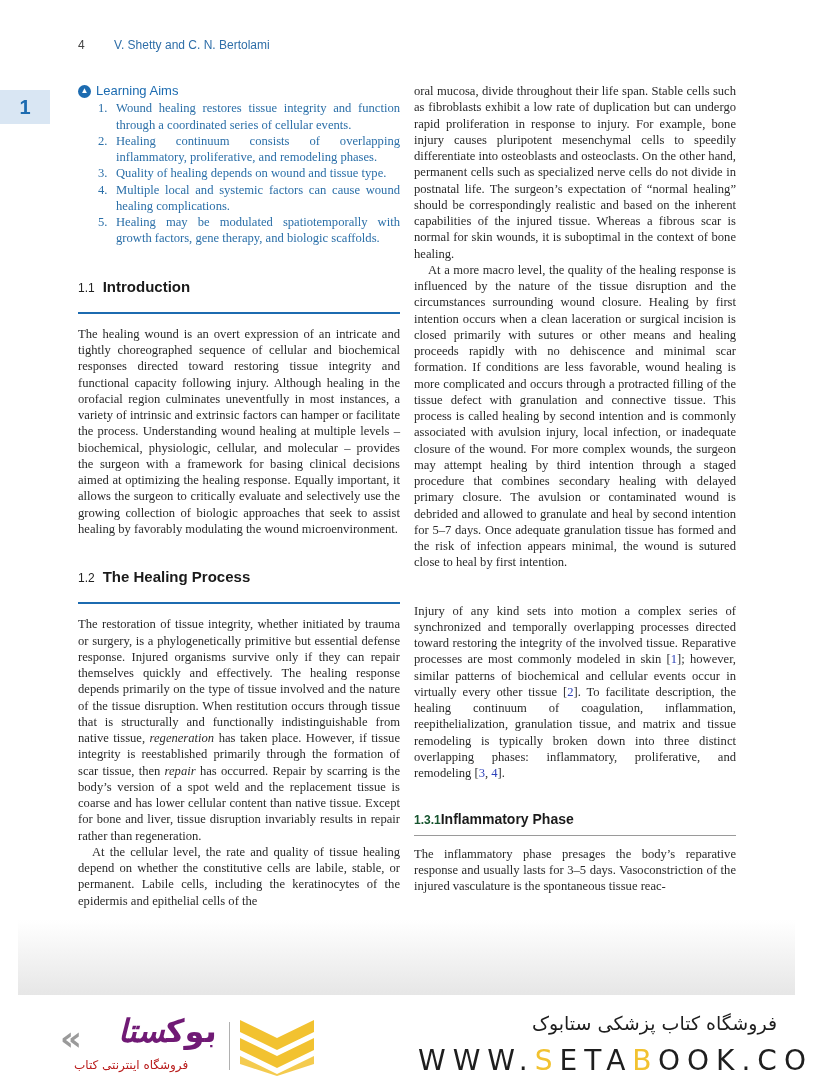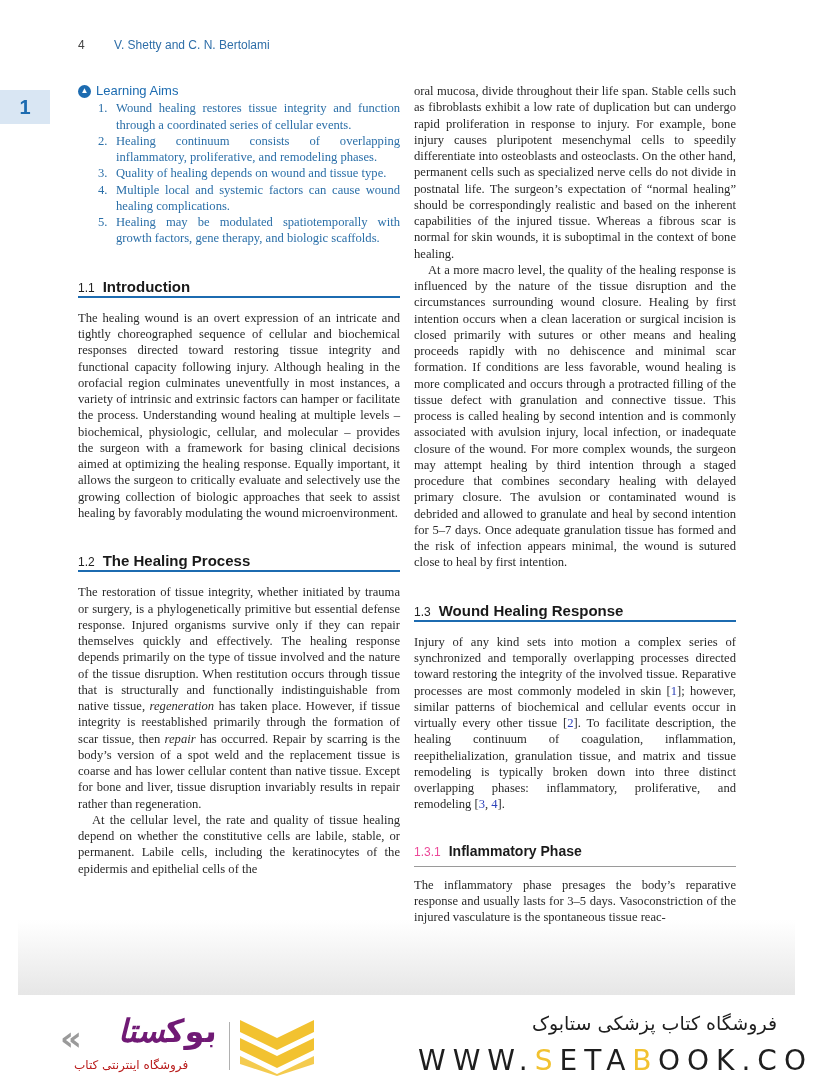--- a/index.html
+++ b/index.html
@@ -32,28 +32,28 @@
     width: 13px; height: 13px; border-radius: 50%; background: #1c6bb0; color: #fff;
     font-size: 8px; display: inline-flex; align-items: center; justify-content: center; line-height: 1;
   }
   .aims-list { list-style: none; color: #2b6fa8; padding-left: 20px; }
   .aims-list li { display: flex; margin-bottom: 0; }
   .aims-list li .num { width: 18px; flex: none; }
   .aims-list li .txt { flex: 1; text-align: justify; }
 
   .section-head {
     font-family: "Liberation Sans", sans-serif; font-weight: bold; font-size: 15px; color: #1a1a1a;
-    border-bottom: 2px solid #1c6bb0; padding-bottom: 0; margin-bottom: 12px;
+    border-bottom: 2px solid #1c6bb0; padding-bottom: 16px; margin-bottom: 12px;
   }
   .section-head .snum { font-size: 12px; font-weight: normal; margin-right: 8px; color: #222; }
   .subsection-head {
     font-family: "Liberation Sans", sans-serif; font-weight: bold; font-size: 14px; color: #1a1a1a;
     border-bottom: 1px solid #9a9a9a; padding-bottom: 6px; margin-bottom: 10px;
   }
-  .subsection-head .snum { font-size: 12px; font-weight: normal; margin-right: 8px; color: #ec4899; }
+  .subsection-head .snum { font-size: 12px; font-weight: bold; margin-right: 0; color: #14532d; }
 
   p.body { margin: 0; }
   p.indent { text-indent: 14px; }
   .ref { color: #2a3fb8; }
   em { font-style: italic; }
 
   .footer { position: absolute; left: 0; top: 995px; width: 813px; height: 85px; background: #ffffff; }
   .logo-chevrons { position: absolute; left: 60px; top: 1018px; font-family: "DejaVu Sans", sans-serif; font-weight: bold; font-size: 34px; color: #9a9a9a; letter-spacing: -6px; }
   .logo-word { position: absolute; left: 118px; top: 1012px; font-family: "DejaVu Sans", sans-serif; font-weight: bold; font-size: 32px; }
   .logo-word .grey { color: #701a75; }
@@ -124,23 +124,20 @@
     <p class="body"><span>The restoration of tissue integrity, whether initiated by trauma or surgery, is a phylogenetically primitive but essential defense response. Injured organisms survive only if they can repair themselves quickly and effectively. The healing response depends primarily on the type of tissue involved and the nature of the tissue disruption. When restitution occurs through tissue that is structurally and functionally indistinguishable from native tissue, </span><em>regeneration</em><span> has taken place. However, if tissue integrity is reestablished primarily through the formation of scar tissue, then </span><em>repair</em><span> has occurred. Repair by scarring is the body’s version of a spot weld and the replacement tissue is coarse and has lower cellular content than native tissue. Except for bone and liver, tissue disruption invariably results in repair rather than regeneration.</span></p>
     <p class="body indent">At the cellular level, the rate and quality of tissue healing depend on whether the constitutive cells are labile, stable, or permanent. Labile cells, including the keratinocytes of the epidermis and epithelial cells of the</p>
   </div>
 
   <div class="col col-right">
     <p class="body">oral mucosa, divide throughout their life span. Stable cells such as fibroblasts exhibit a low rate of duplication but can undergo rapid proliferation in response to injury. For example, bone injury causes pluripotent mesenchymal cells to speedily differentiate into osteoblasts and osteoclasts. On the other hand, permanent cells such as specialized nerve cells do not divide in postnatal life. The surgeon’s expectation of “normal healing” should be correspondingly realistic and based on the inherent capabilities of the injured tissue. Whereas a fibrous scar is normal for skin wounds, it is suboptimal in the context of bone healing.</p>
     <p class="body indent">At a more macro level, the quality of the healing response is influenced by the nature of the tissue disruption and the circumstances surrounding wound closure. Healing by first intention occurs when a clean laceration or surgical incision is closed primarily with sutures or other means and healing proceeds rapidly with no dehiscence and minimal scar formation. If conditions are less favorable, wound healing is more complicated and occurs through a protracted filling of the tissue defect with granulation and connective tissue. This process is called healing by second intention and is commonly associated with avulsion injury, local infection, or inadequate closure of the wound. For more complex wounds, the surgeon may attempt healing by third intention through a staged procedure that combines secondary healing with delayed primary closure. The avulsion or contaminated wound is debrided and allowed to granulate and heal by second intention for 5–7 days. Once adequate granulation tissue has formed and the risk of infection appears minimal, the wound is sutured close to heal by first intention.</p>
 
     <div style="height:32px"></div>
 
-    <div class="section-head">
-      <span class="snum">1.3</span><span>Wound Healing Response</span>
-    </div>
     <p class="body"><span>Injury of any kind sets into motion a complex series of synchronized and temporally overlapping processes directed toward restoring the integrity of the involved tissue. Reparative processes are most commonly modeled in skin [</span><a class="ref">1</a><span>]; however, similar patterns of biochemical and cellular events occur in virtually every other tissue [</span><a class="ref">2</a><span>]. To facilitate description, the healing continuum of coagulation, inflammation, reepithelialization, granulation tissue, and matrix and tissue remodeling is typically broken down into three distinct overlapping phases: inflammatory, proliferative, and remodeling [</span><a class="ref">3</a><span>, </span><a class="ref">4</a><span>].</span></p>
 
     <div style="height:30px"></div>
 
     <div class="subsection-head">
       <span class="snum">1.3.1</span><span>Inflammatory Phase</span>
     </div>
     <p class="body">The inflammatory phase presages the body’s reparative response and usually lasts for 3–5 days. Vasoconstriction of the injured vasculature is the spontaneous tissue reac-</p>
   </div>
 

